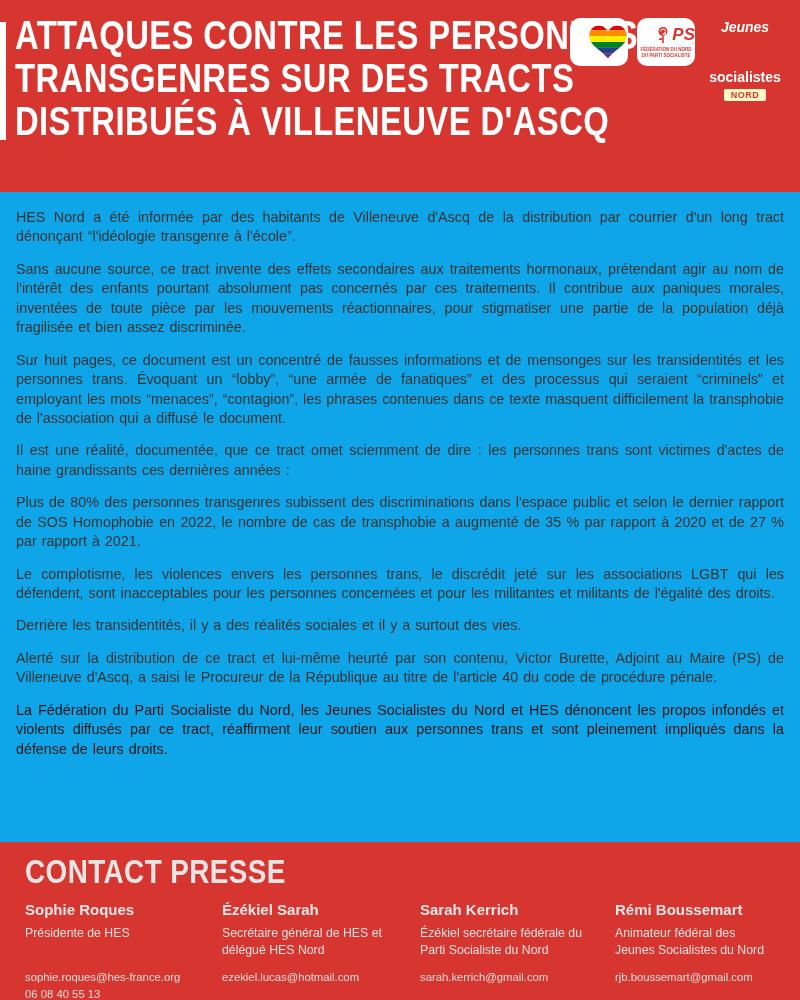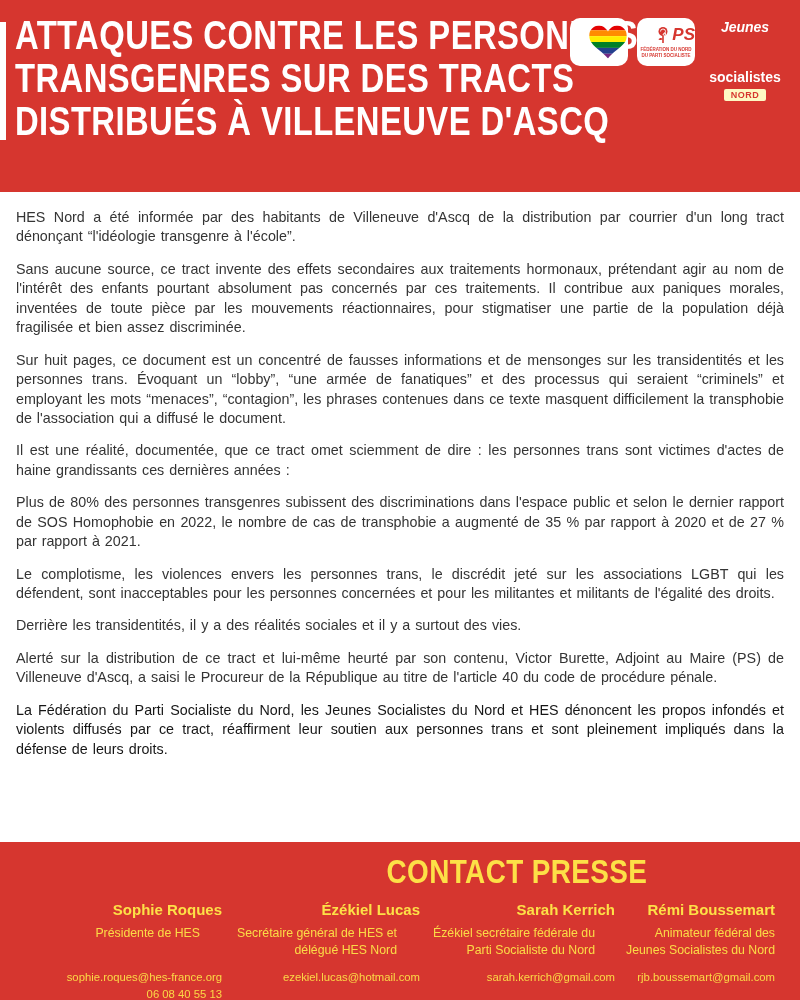--- a/index.html
+++ b/index.html
@@ -33,31 +33,31 @@
   .js-logo { color: #ffffff; text-align: center; padding-top: 2px; width: 82px; }
   .js-line1 { font-style: italic; font-weight: 700; font-size: 14px; line-height: 1.05; }
   .js-line2 { font-weight: 800; font-size: 14px; line-height: 1.05; margin-top: 35px; }
   .js-badge {
     display: inline-block; margin-top: 3px; background: #fef9c3; color: #d6362f;
     font-weight: 800; font-size: 9px; padding: 1px 7px; border-radius: 2px; letter-spacing: 0.5px;
   }
 
   
   .content {
-    background: #ffffff; flex: 1 1 auto; padding: 16px 16px 22px 16px;
+    background: #0ea5e9; flex: 1 1 auto; padding: 16px 16px 22px 16px;
     color: #343434;
   }
   .content p {
     font-size: 14.3px; line-height: 1.36; text-align: justify;
     margin-bottom: 13px; word-spacing: 1px;
   }
   .content p.bold { font-weight: 400; color: #161616; }
 
   
-  .footer { background: #d6362f; height: 158px; flex: 0 0 auto; padding: 10px 16px 0 25px; color: #fde047; text-align: right; }
+  .footer { background: #d6362f; height: 158px; flex: 0 0 auto; padding: 10px 16px 0 25px; color: #e5e5e5; }
   .footer-title {
     font-weight: 800; font-size: 34px; transform: scaleX(0.82); transform-origin: left top;
     white-space: nowrap; letter-spacing: 0.5px;
   }
   .contacts { display: grid; grid-template-columns: 197px 198px 195px 160px; margin-top: 10px; }
   .contact .name { font-weight: 700; font-size: 15px; margin-bottom: 7px; }
   .contact .role { font-size: 12.3px; line-height: 1.35; height: 46px; max-width: 175px; opacity: 0.97; }
   .contact .email { font-size: 11.3px; opacity: 0.95; }
   .contact .phone { font-size: 11.3px; margin-top: 5px; opacity: 0.95; }
 </style>
@@ -132,21 +132,21 @@
     <div class="contacts">
 
       <div class="contact">
         <div class="name">Sophie Roques</div>
         <div class="role">Présidente de HES</div>
         <div class="email">sophie.roques@hes-france.org</div>
         <div class="phone">06 08 40 55 13</div>
       </div>
 
       <div class="contact">
-        <div class="name">Ézékiel Lucas</div>
+        <div class="name">Ézékiel Sarah</div>
         <div class="role">Secrétaire général de HES et délégué HES Nord</div>
         <div class="email">ezekiel.lucas@hotmail.com</div>
       </div>
 
       <div class="contact">
         <div class="name">Sarah Kerrich</div>
         <div class="role">Ézékiel secrétaire fédérale du Parti Socialiste du Nord</div>
         <div class="email">sarah.kerrich@gmail.com</div>
       </div>
 

